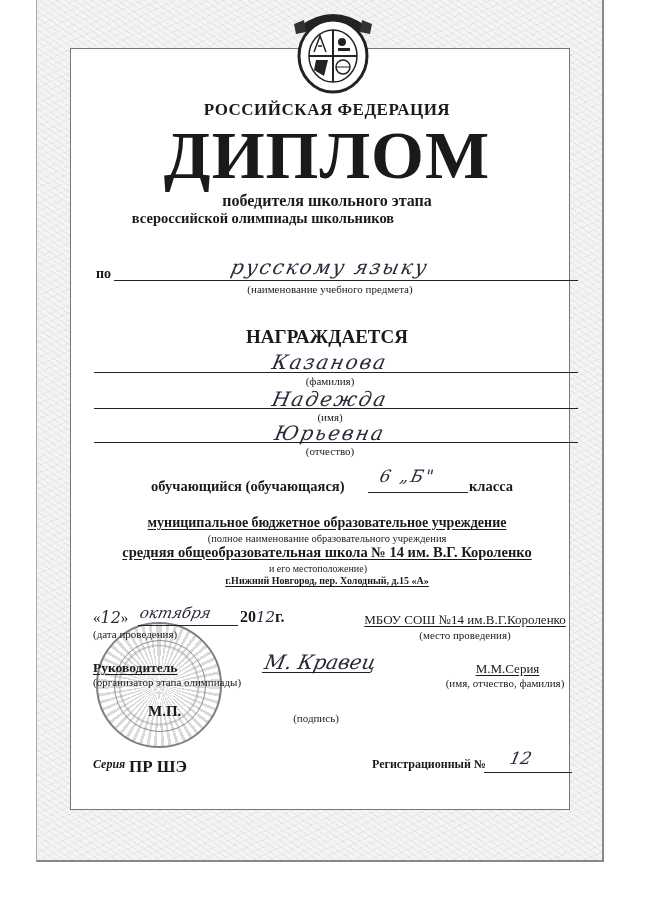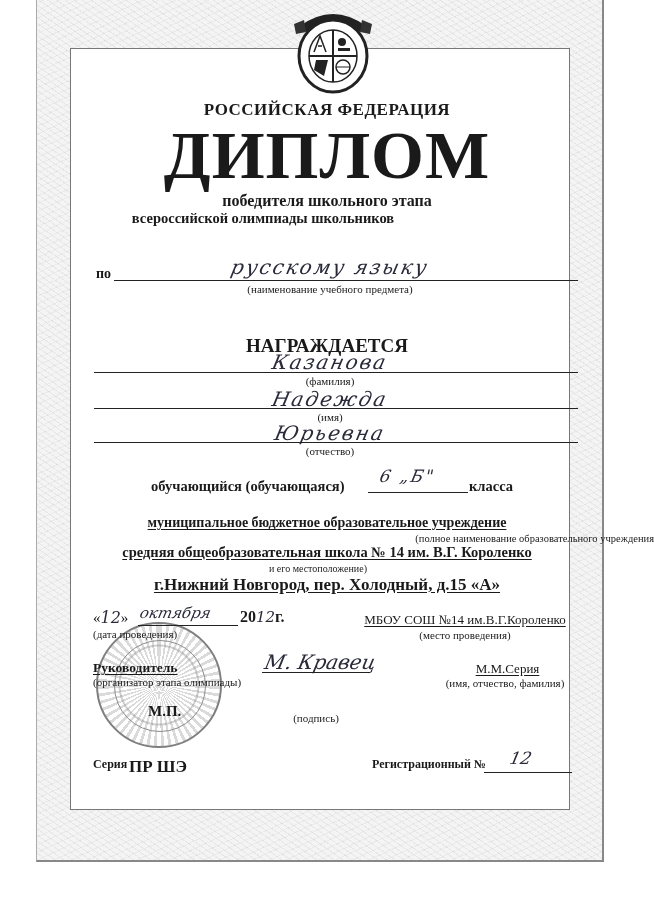--- a/index.html
+++ b/index.html
@@ -72,44 +72,44 @@
 <div class="abs center rf">РОССИЙСКАЯ ФЕДЕРАЦИЯ</div>
 <div class="abs center diploma">ДИПЛОМ</div>
 <div class="abs center sub1">победителя  школьного этапа</div>
 <div class="abs center sub2">всероссийской олимпиады школьников</div>
 
 <div class="abs bold" style="left:96px; top:266px; font-size:14px;">по</div>
 <div class="line" style="left:114px; top:264px; width:464px; height:16px;"></div>
 <div class="abs hand center" style="left:180px; top:255px; width:300px;">русскому языку</div>
 <div class="abs center small" style="left:180px; top:283px; width:300px;">(наименование учебного предмета)</div>
 
-<div class="abs center bold" style="left:0; width:654px; top:326px; font-size:19px;margin-top:9px;">НАГРАЖДАЕТСЯ</div>
+<div class="abs center bold" style="left:0; width:654px; top:326px; font-size:19px;">НАГРАЖДАЕТСЯ</div>
 
 <div class="abs hand center" style="left:180px; top:350px; width:300px;">Казанова</div>
 <div class="line" style="left:94px; top:356px; width:484px; height:16px;"></div>
 <div class="abs center small" style="left:180px; top:375px; width:300px;">(фамилия)</div>
 
 <div class="abs hand center" style="left:180px; top:387px; width:300px;">Надежда</div>
 <div class="line" style="left:94px; top:392px; width:484px; height:16px;"></div>
 <div class="abs center small" style="left:180px; top:411px; width:300px;">(имя)</div>
 
 <div class="abs hand center" style="left:180px; top:421px; width:300px;">Юрьевна</div>
 <div class="line" style="left:94px; top:426px; width:484px; height:16px;"></div>
 <div class="abs center small" style="left:180px; top:445px; width:300px;">(отчество)</div>
 
 <div class="abs bold" style="left:151px; top:478px; font-size:14.5px;">обучающийся (обучающаяся)</div>
 <div class="line" style="left:368px; top:476px; width:100px; height:16px;"></div>
 <div class="abs hand" style="left:380px; top:466px; font-size:17px;">6 „Б"</div>
 <div class="abs bold" style="left:469px; top:478px; font-size:14.5px;">класса</div>
 
 <div class="abs center bold ul" style="left:0; width:654px; top:515px; font-size:14px;">муниципальное  бюджетное  образовательное  учреждение</div>
-<div class="abs center small" style="left:0; width:654px; top:533px; font-size:10.5px;text-align:right;">(полное  наименование образовательного учреждения</div>
+<div class="abs center small" style="left:0; width:654px; top:533px; font-size:10.5px;">(полное  наименование образовательного учреждения</div>
 <div class="abs center bold ul" style="left:0; width:654px; top:544px; font-size:14.5px;">средняя общеобразовательная школа № 14  им. В.Г.  Короленко</div>
 <div class="abs center small" style="left:0; width:636px; top:563px; font-size:10px;">и его местоположение)</div>
-<div class="abs center bold ul" style="left:0; width:654px; top:575px; font-size:17px;">г.Нижний  Новгород, пер. Холодный, д.15 «А»</div>
+<div class="abs center bold ul" style="left:0; width:654px; top:575px; font-size:10px;">г.Нижний  Новгород, пер. Холодный, д.15 «А»</div>
 
 <div class="stamp">
     <div class="stamp-inner"></div>
   </div>
 
 <div class="abs" style="left:93px; top:608px; font-size:15px;">
   «<span class="hand" style="font-size:16px; letter-spacing:0;">12</span>»
 </div>
 <div class="line" style="left:138px; top:609px; width:100px; height:16px;"></div>
 <div class="abs hand" style="left:140px; top:604px; font-size:15px; letter-spacing:0;">октября</div>
@@ -122,17 +122,17 @@
 <div class="abs bold ul" style="left:93px; top:660px; font-size:13.5px;">Руководитель</div>
 <div class="abs small" style="left:93px; top:676px;">(организатор этапа олимпиады)</div>
 <div class="abs hand" style="left:265px; top:650px; font-size:20px; letter-spacing:0;">М. Кравец</div>
 <div class="line" style="left:262px; top:656px; width:108px; height:16px;"></div>
 <div class="abs center small" style="left:262px; top:712px; width:108px;">(подпись)</div>
 <div class="abs center ul" style="left:440px; top:661px; width:135px; font-size:13px;">М.М.Серия</div>
 <div class="abs center small" style="left:430px; top:677px; width:150px;">(имя, отчество, фамилия)</div>
 
 <div class="abs bold" style="left:148px; top:703px; font-size:15px;">М.П.</div>
 
-<div class="abs bold" style="left:93px; top:757px; font-size:12px;">Серия</div>
+<div class="abs bold" style="left:93px; top:757px; font-size:12px;font-style:italic;">Серия</div>
 <div class="abs bold" style="left:129px; top:757px; font-size:17px;">ПР ШЭ</div>
 <div class="abs bold" style="left:372px; top:757px; font-size:12px;">Регистрационный №</div>
 <div class="line" style="left:484px; top:756px; width:88px; height:16px;"></div>
 <div class="abs hand" style="left:510px; top:748px; font-size:17px; letter-spacing:0;">12</div>
 
 </body></html>

